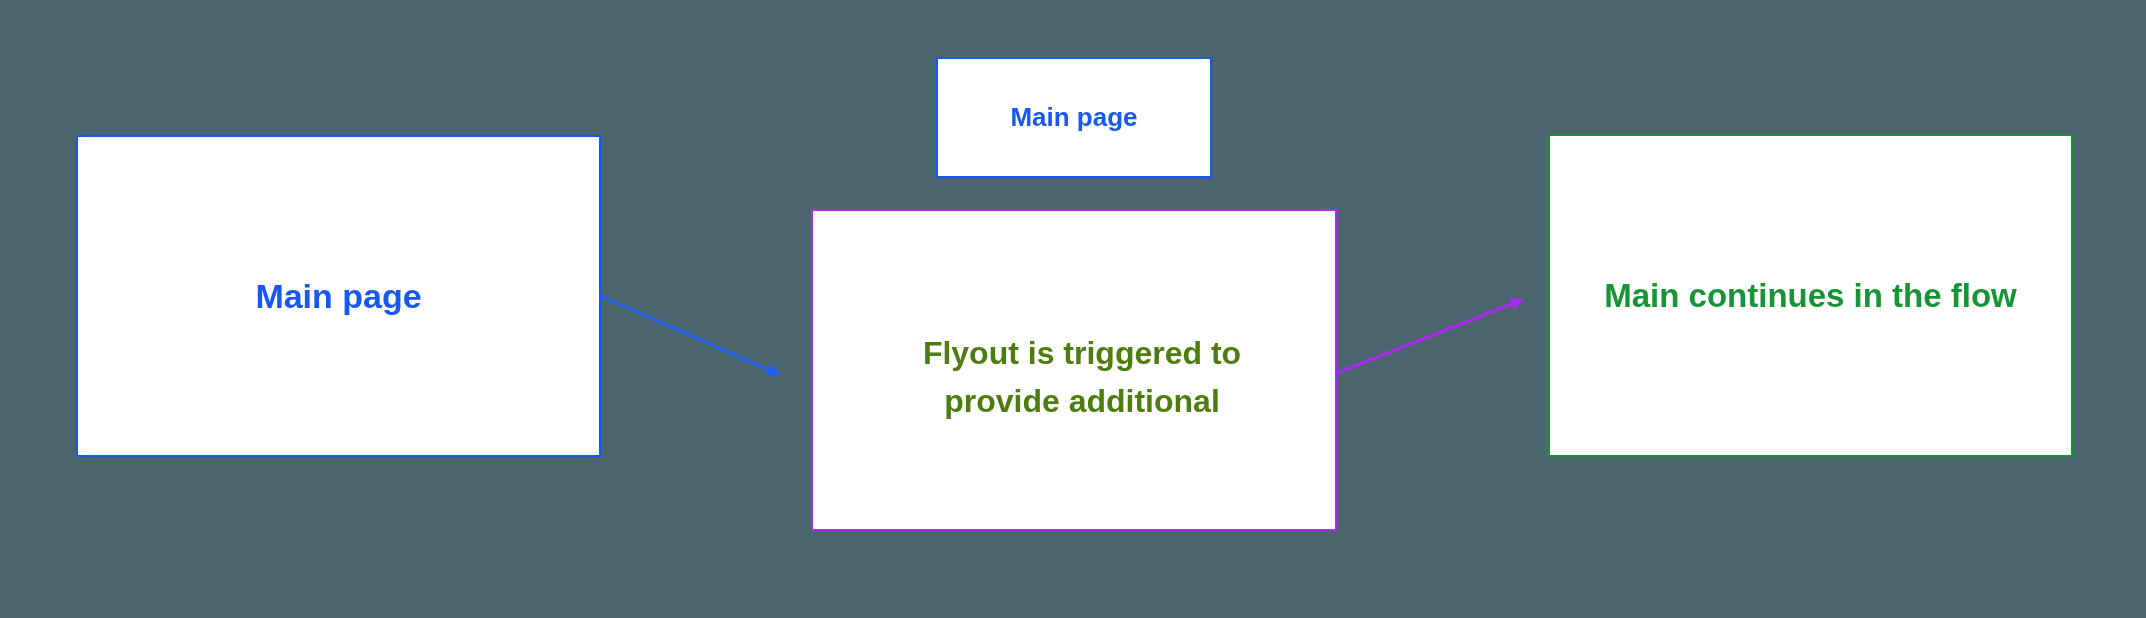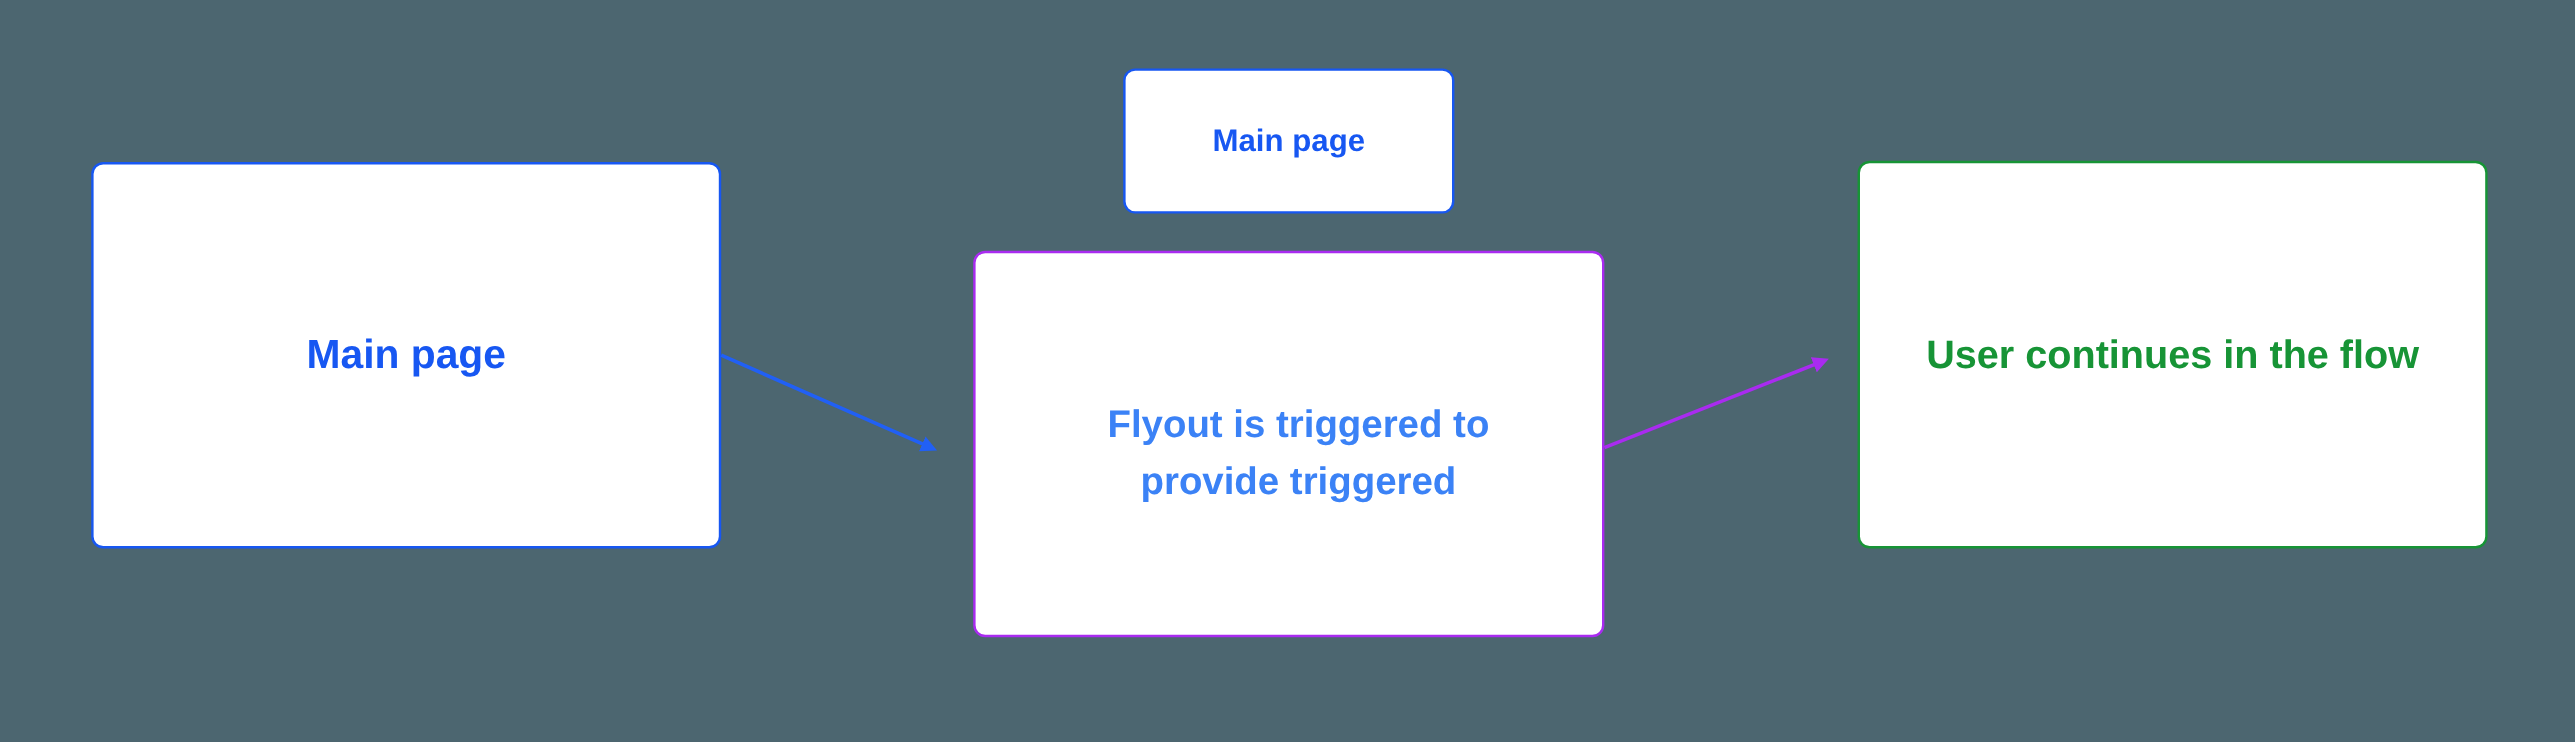--- a/index.html
+++ b/index.html
@@ -12,21 +12,21 @@
     position: relative;
     width: 2146px;
     height: 618px;
     overflow: hidden;
     background: #4C6670;
   }
   .node {
     position: absolute;
     background: #ffffff;
     border: 2.5px solid;
-    border-radius: 10px;
+    border-radius: 0;
     box-sizing: border-box;
     display: flex;
     align-items: center;
     justify-content: center;
     text-align: center;
     font-weight: bold;
   }
   .node-main-large  { left: 76px;   top: 135px; width: 525px; height: 322px; font-size: 34px; }
   .node-main-small  { left: 936px;  top: 57px;  width: 276px; height: 121px; font-size: 26px; }
   .node-flyout      { left: 811px;  top: 209px; width: 526px; height: 322px; font-size: 32px; }
@@ -47,29 +47,29 @@
 <div class="canvas">
 
   <div class="node node-main-large" style="color: rgb(23, 87, 242); border-color: rgb(23, 87, 242);">
     <span class="label">Main page</span>
   </div>
 
   <div class="node node-main-small" style="color: rgb(23, 87, 242); border-color: rgb(23, 87, 242);">
     <span class="label">Main page</span>
   </div>
 
-  <div class="node node-flyout" style="color: #3b82f6; border-color: rgb(169, 43, 240); padding-left: 16px;">
+  <div class="node node-flyout" style="color: #4d7c0f; border-color: rgb(169, 43, 240); padding-left: 16px;">
     <div class="label">
       <div>Flyout is triggered to</div>
-      <div>provide triggered</div>
+      <div>provide additional</div>
     </div>
   </div>
 
   <div class="node node-continue" style="color: rgb(23, 148, 54); border-color: rgb(23, 148, 54);">
-    <span class="label">User continues in the flow</span>
+    <span class="label">Main continues in the flow</span>
   </div>
 
   <svg class="edges" viewBox="0 0 2146 618" xmlns="http://www.w3.org/2000/svg">
     <defs>
       <marker id="arrowhead-blue" viewBox="0 0 10 10" refX="2" refY="5" markerWidth="4.5" markerHeight="4.5" orient="auto-start-reverse">
         <path d="M 0 0 L 10 5 L 0 10 z" fill="#2160F5"></path>
       </marker>
       <marker id="arrowhead-purple" viewBox="0 0 10 10" refX="2" refY="5" markerWidth="4.5" markerHeight="4.5" orient="auto-start-reverse">
         <path d="M 0 0 L 10 5 L 0 10 z" fill="#A92BF0"></path>
       </marker>

